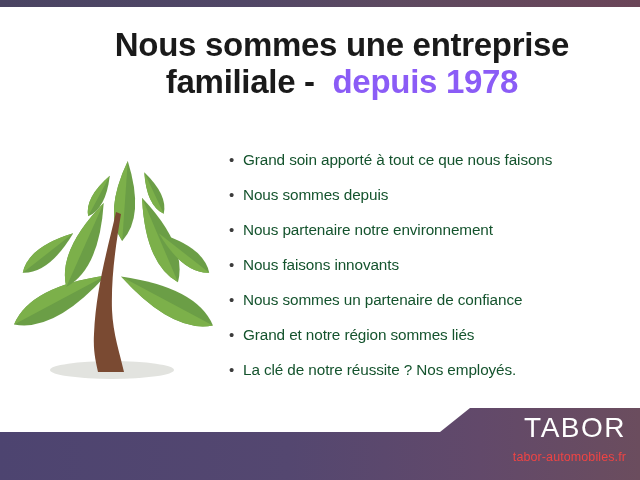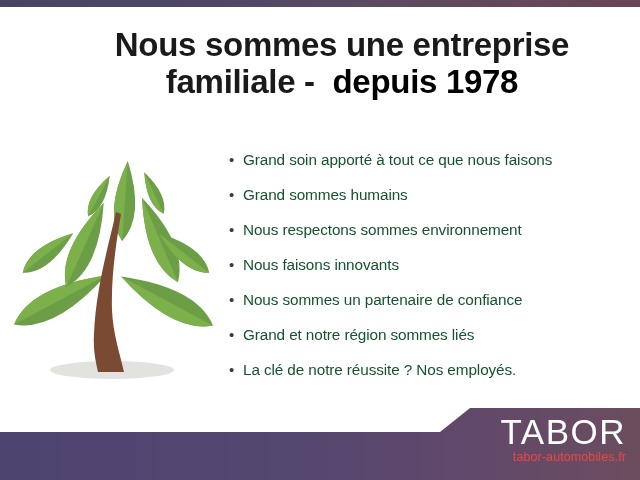--- a/index.html
+++ b/index.html
@@ -45,21 +45,21 @@
   }
   .head-line {
     display: block;
     font-size: 33px;
     font-weight: bold;
     color: #1a1a1a;
     white-space: pre;
     padding-left: 44px;
   }
   .head-accent {
-    color: #000000;
+    color: #8b5cf6;
     font-weight: bold;
   }
 
   
   #tree-logo {
     position: absolute;
     left: 12px;
     top: 148px;
     width: 205px;
     height: 245px;
@@ -103,21 +103,21 @@
   }
   #brand-block {
     position: absolute;
     right: 14px;
     top: 414px;
     text-align: right;
     width: 260px;
   }
   #brand-wordmark {
     display: block;
-    font-size: 35px;
+    font-size: 28px;
     font-weight: normal;
     color: #ffffff;
     letter-spacing: 1.5px;
     line-height: 1;
     height: 32px;
   }
   #brand-tagline {
     display: block;
     font-size: 12.5px;
     color: #ef4444;
@@ -202,25 +202,25 @@
     </svg>
   </div>
 
   <div id="bullet-list">
     <div class="bullet-row">
       <span class="bullet-dot">•</span>
       <span class="bullet-text">Grand soin apporté à tout ce que nous faisons</span>
     </div>
     <div class="bullet-row">
       <span class="bullet-dot">•</span>
-      <span class="bullet-text">Grand sommes humains</span>
-    </div>
-    <div class="bullet-row">
-      <span class="bullet-dot">•</span>
-      <span class="bullet-text">Nous respectons sommes environnement</span>
+      <span class="bullet-text">Nous sommes depuis</span>
+    </div>
+    <div class="bullet-row">
+      <span class="bullet-dot">•</span>
+      <span class="bullet-text">Nous partenaire notre environnement</span>
     </div>
     <div class="bullet-row">
       <span class="bullet-dot">•</span>
       <span class="bullet-text">Nous faisons innovants</span>
     </div>
     <div class="bullet-row">
       <span class="bullet-dot">•</span>
       <span class="bullet-text">Nous sommes un partenaire de confiance</span>
     </div>
     <div class="bullet-row">

